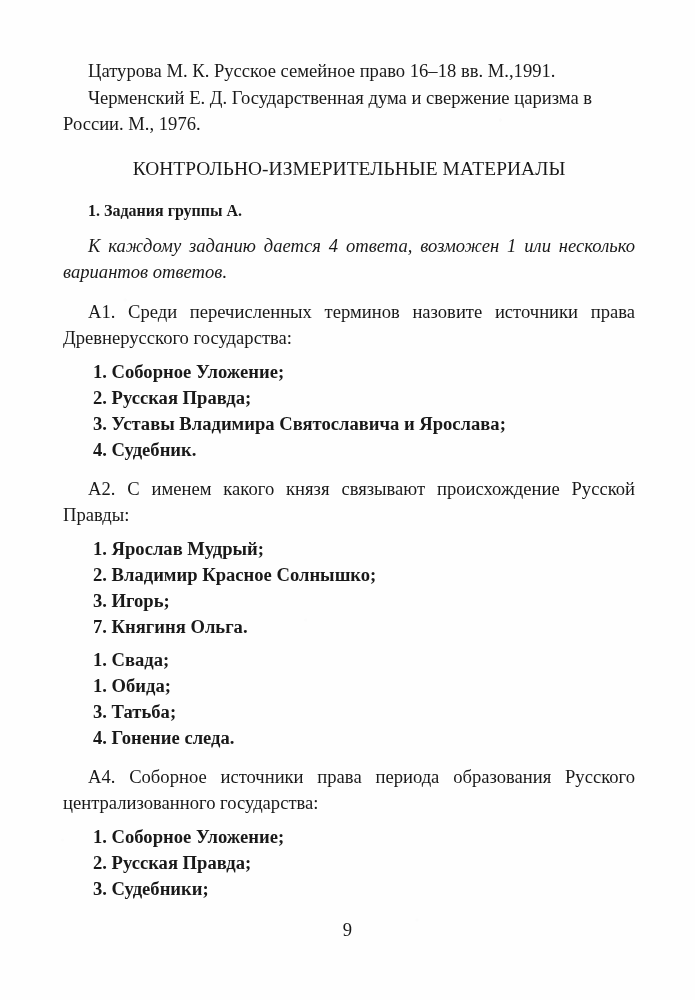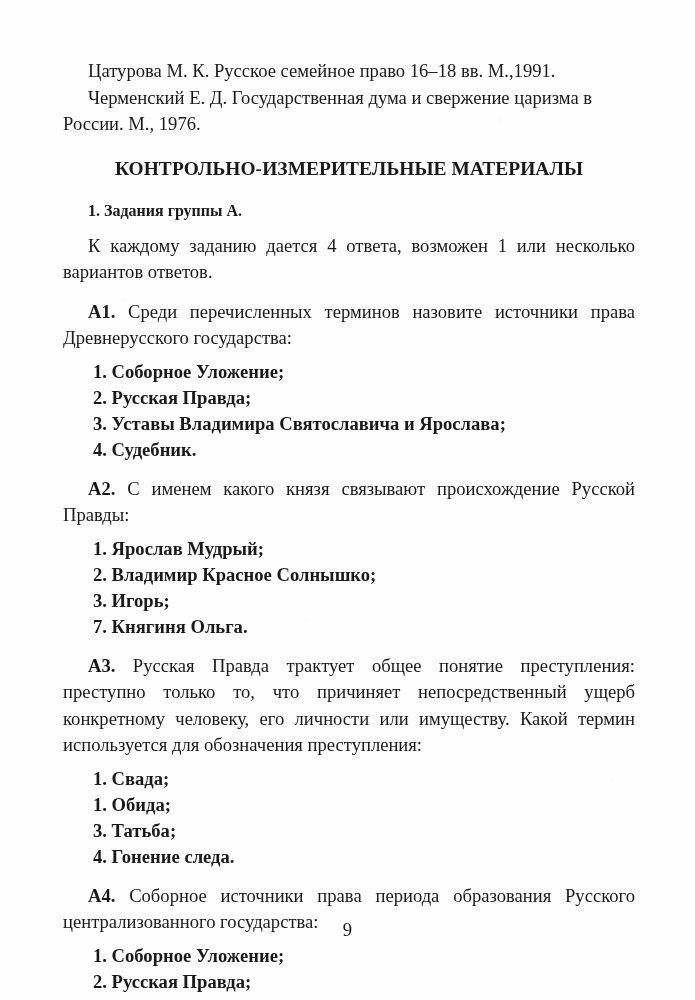--- a/index.html
+++ b/index.html
@@ -46,51 +46,52 @@
     margin: 0;
     text-indent: 25px;
     font-size: 18.6px;
     line-height: 26.5px;
     text-align: left;
   }
 
   .head-main {
     margin: 17px 0 0 0;
     text-align: center;
-    font-weight: bold;
+    font-weight: normal;
     font-size: 19.4px;
     line-height: 27px;
     letter-spacing: 0.004em;
   }
 
   .head-sub {
     margin: 15px 0 0 0;
     text-indent: 25px;
     font-weight: bold;
     font-size: 16px;
     line-height: 27px;
   }
 
   .intro {
     margin: 9px 0 0 0;
     text-indent: 25px;
     font-size: 18.6px;
     line-height: 26.5px;
     text-align: justify;
+    font-style: italic;
   }
 
   .question {
     margin: 13px 0 0 0;
     text-indent: 25px;
     font-size: 18.6px;
     line-height: 26.5px;
     text-align: justify;
   }
   .q-label {
-    font-weight: bold;
+    font-weight: normal;
     font-style: normal;
   }
   .q-stem {
   }
 
   .options {
     list-style: none;
     margin: 7px 0 0 0;
     padding: 0 0 0 30px;
     font-weight: bold;
@@ -134,21 +135,20 @@
     </ul>
 
     <p class="question"><span class="q-label">A2.</span> <span class="q-stem">С именем какого князя связывают происхождение Русской Правды:</span></p>
     <ul class="options">
       <li>1. Ярослав Мудрый;</li>
       <li>2. Владимир Красное Солнышко;</li>
       <li>3. Игорь;</li>
       <li>7. Княгиня Ольга.</li>
     </ul>
 
-    <p class="question"><span class="q-label">A3.</span> <span class="q-stem">Русская Правда трактует общее понятие преступления: преступно только то, что причиняет непосредственный ущерб конкретному человеку, его личности или имуществу. Какой термин используется для обозначения преступления:</span></p>
     <ul class="options">
       <li>1. Свада;</li>
       <li>1. Обида;</li>
       <li>3. Татьба;</li>
       <li>4. Гонение следа.</li>
     </ul>
 
     <p class="question"><span class="q-label">A4.</span> <span class="q-stem">Соборное источники права периода образования Русского централизованного государства:</span></p>
     <ul class="options">
       <li>1. Соборное Уложение;</li>

